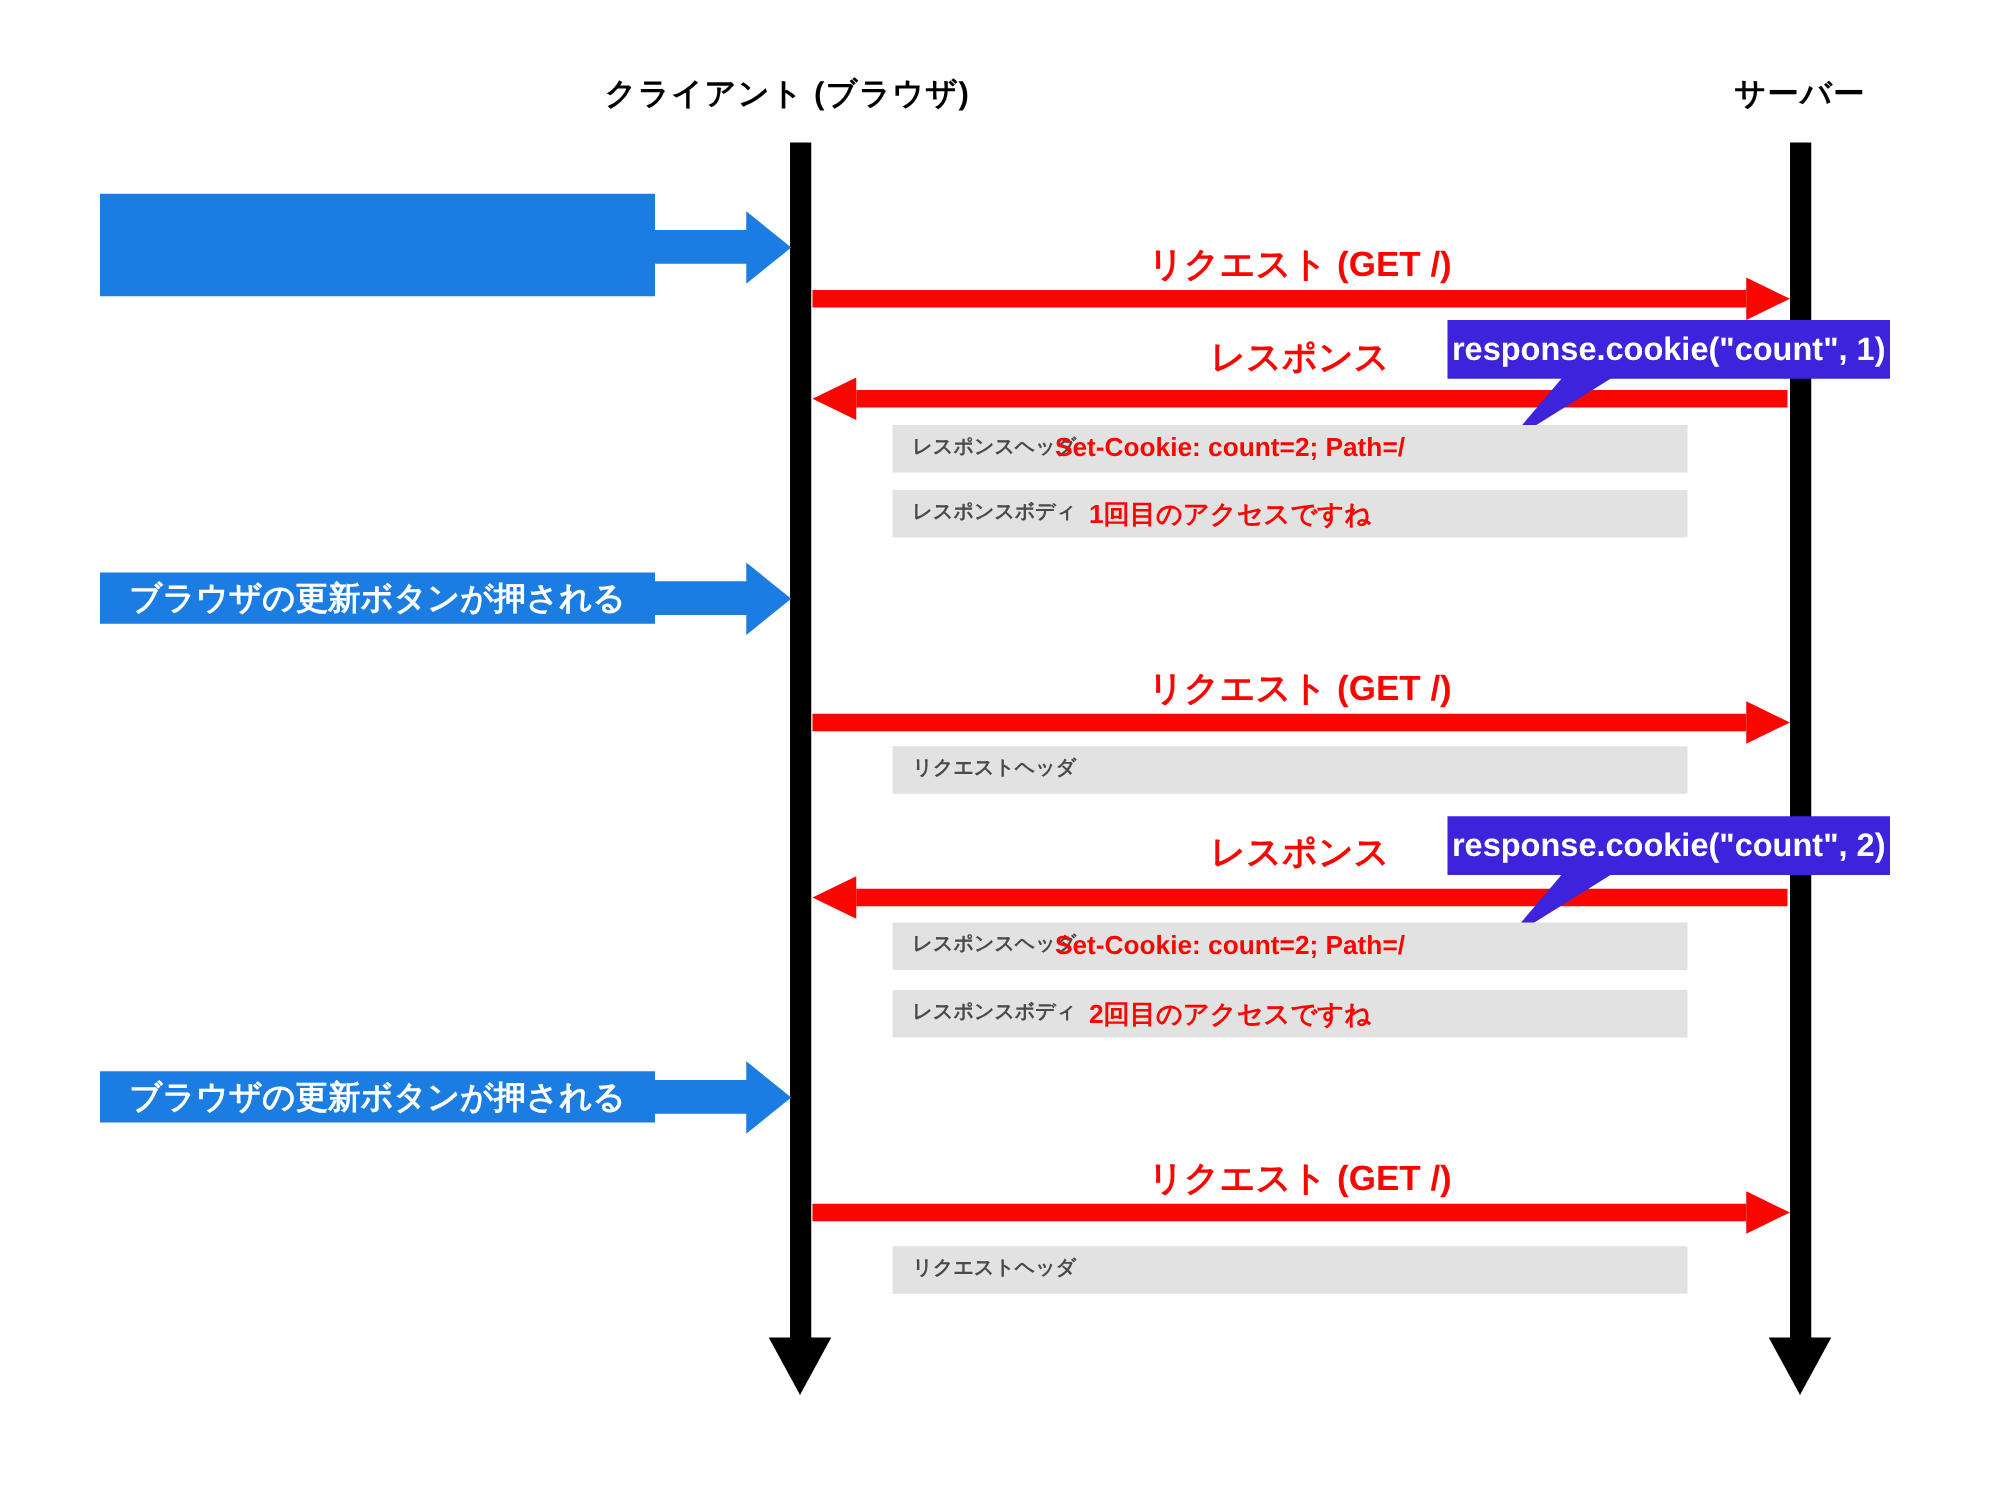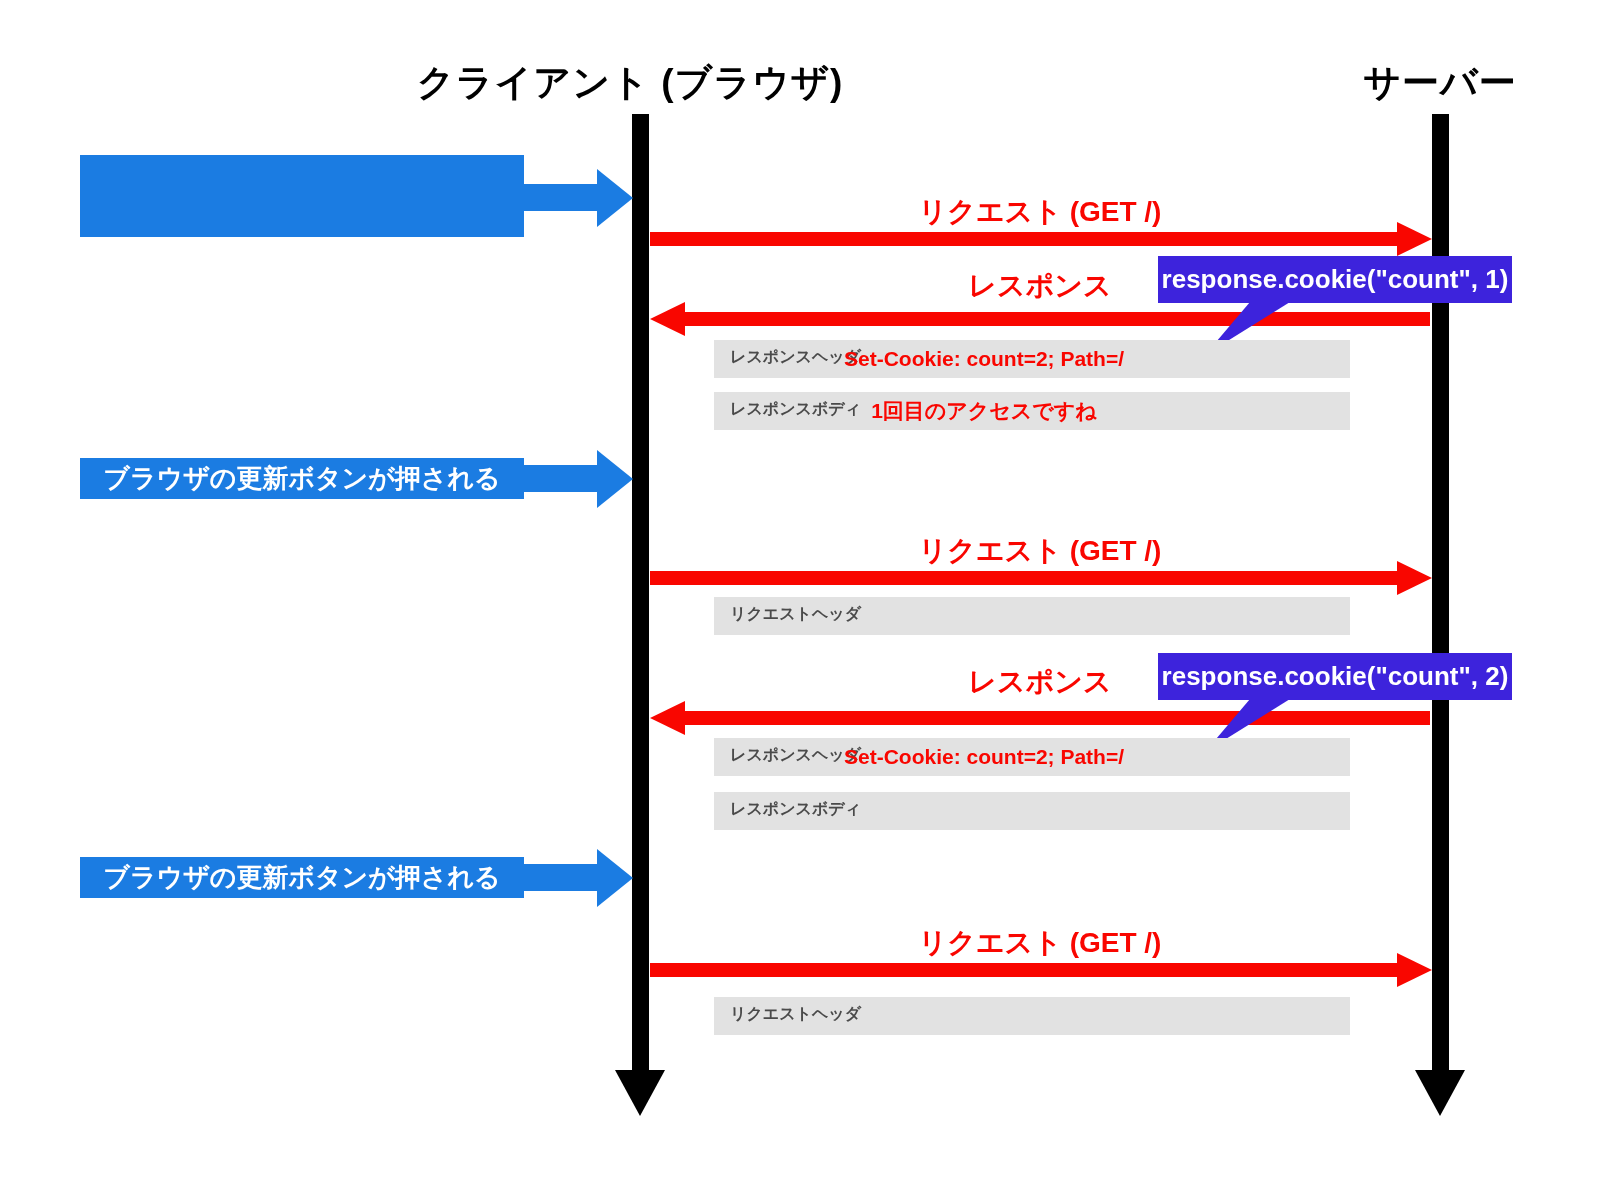--- a/index.html
+++ b/index.html
@@ -3,21 +3,21 @@
 <meta charset="utf-8">
 <style>
   html,body{margin:0;padding:0;background:#ffffff;}
   #canvas{
     position:relative;width:1600px;height:1200px;overflow:hidden;background:#ffffff;
     font-family:"Liberation Sans","DejaVu Sans",sans-serif;
   }
 
   
   .lifeline-title{
-    position:absolute;text-align:center;font-size:37px;font-weight:bold;color:#000;
+    position:absolute;text-align:center;font-size:25px;font-weight:bold;color:#000;
     letter-spacing:1px;white-space:nowrap;
   }
 
   
   .lifeline-bar{position:absolute;width:17px;background:#000;}
   .lifeline-head{
     position:absolute;width:0;height:0;
     border-left:25px solid transparent;border-right:25px solid transparent;
     border-top:46px solid #000;
   }
@@ -136,20 +136,21 @@
   <svg class="callout-tail" style="left:1195px;top:698px;" width="110" height="56" viewBox="0 0 110 56">
       <polygon points="55,1 95,1 10,54"></polygon>
     </svg>
 
   <div class="detail-row" style="top:738px;">
     <div class="detail-label">レスポンスヘッダ</div>
     <div class="detail-value">Set-Cookie: count=2; Path=/</div>
   </div>
   <div class="detail-row" style="top:792px;">
     <div class="detail-label">レスポンスボディ</div>
+    <div class="detail-value">2回目のアクセスですね</div>
   </div>
 
   <div class="event-box" style="left:80px;top:857px;width:444px;height:41px;">
     <div>ブラウザの更新ボタンが押される</div>
   </div>
   <div class="event-shaft" style="left:522px;top:864px;width:76px;"></div>
   <div class="event-head" style="left:597px;top:849px;"></div>
 
   <div class="msg-label" style="top:924px;">リクエスト (GET /)</div>
   <div class="msg-shaft" style="left:650px;top:963px;width:747px;"></div>

